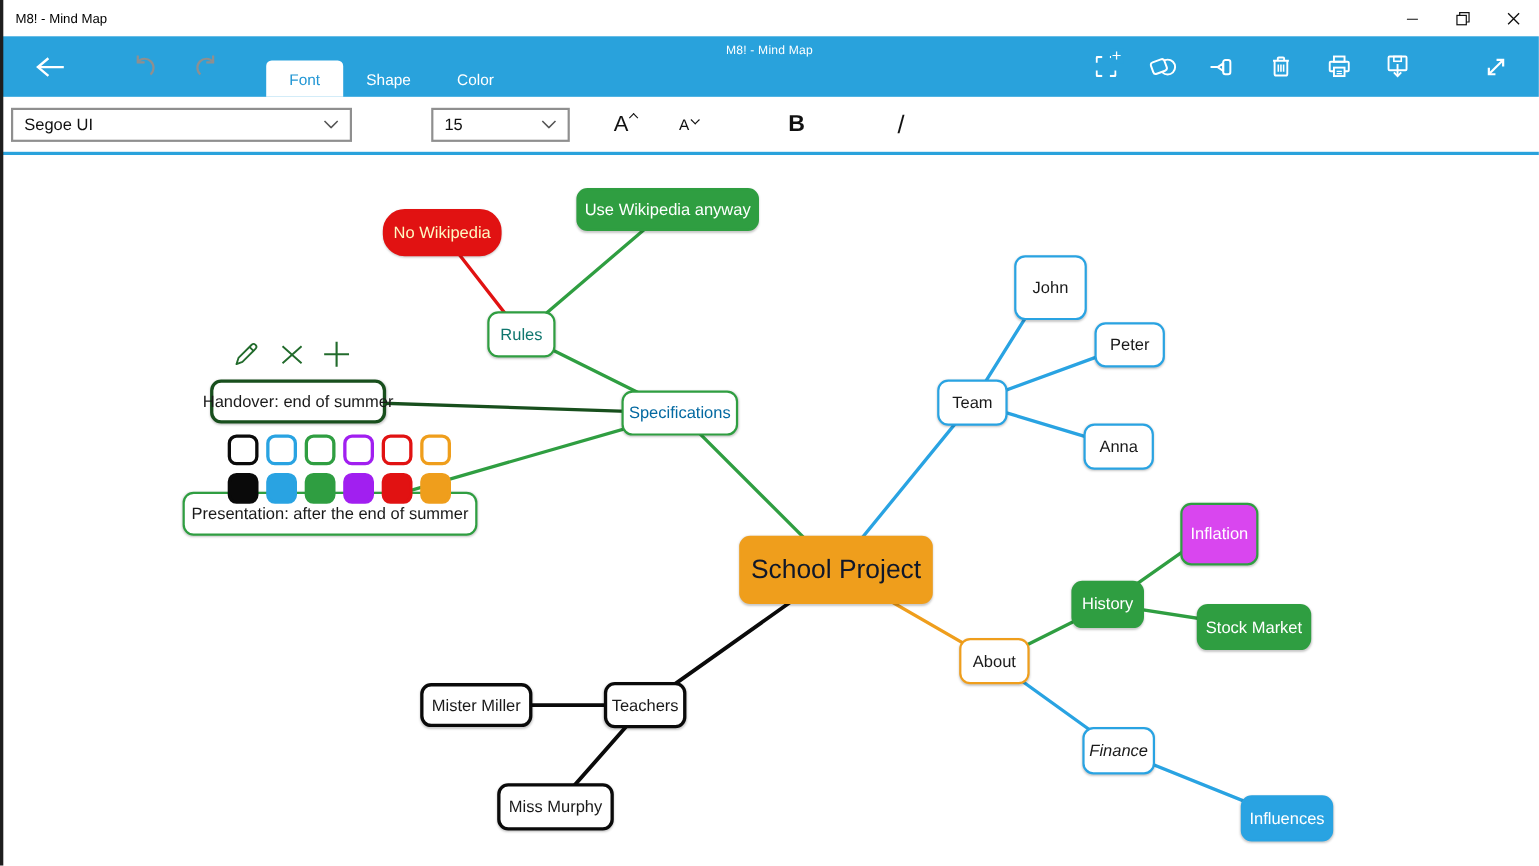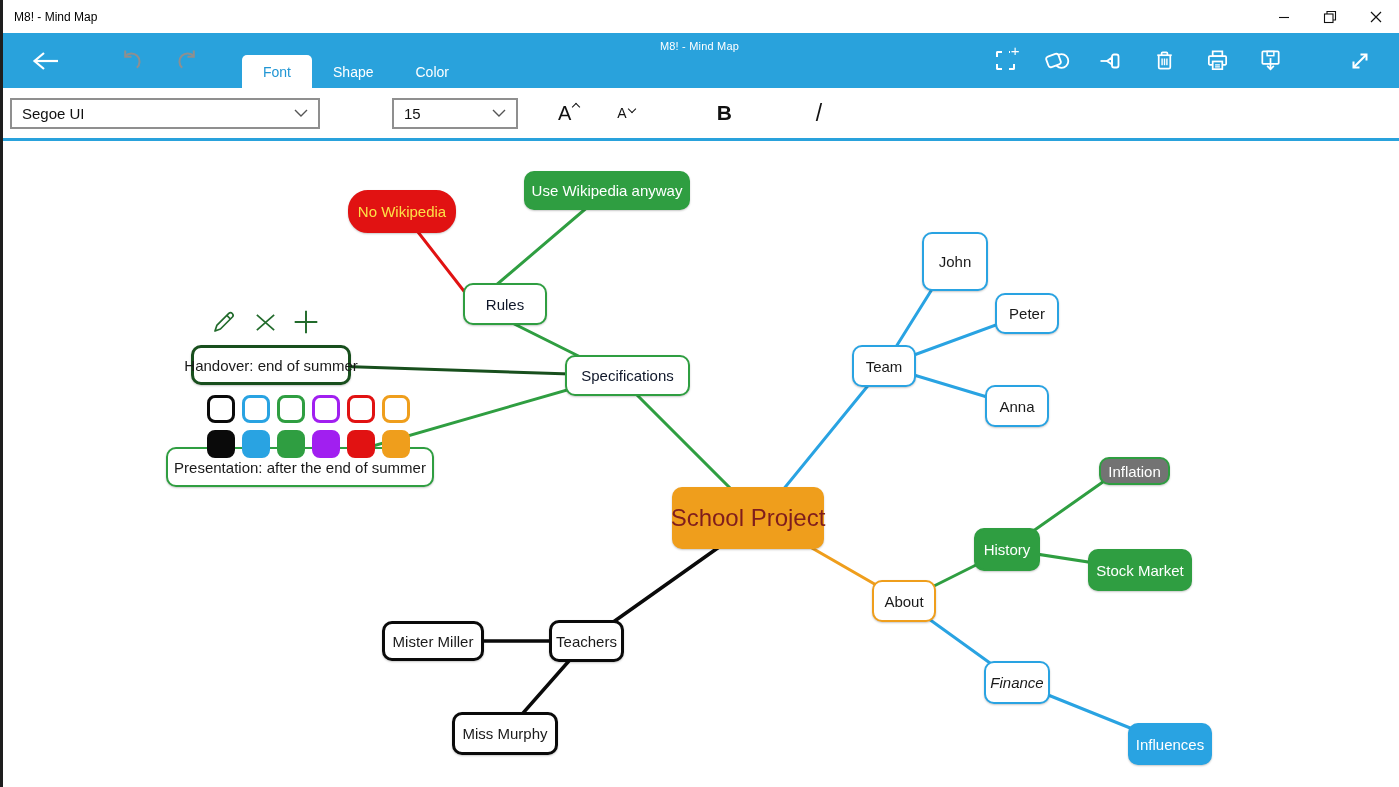--- a/index.html
+++ b/index.html
@@ -207,34 +207,34 @@
         <line x1="760" y1="377" x2="904" y2="460" stroke="#ef9e1c" stroke-width="3" stroke-linecap="round"></line>
         <line x1="904" y1="460" x2="1007" y2="408.5" stroke="#2f9e41" stroke-width="3" stroke-linecap="round"></line>
         <line x1="1007" y1="408.5" x2="1108.5" y2="337" stroke="#2f9e41" stroke-width="3" stroke-linecap="round"></line>
         <line x1="1007" y1="408.5" x2="1140" y2="429" stroke="#2f9e41" stroke-width="3" stroke-linecap="round"></line>
         <line x1="904" y1="460" x2="1017" y2="541.5" stroke="#29a3e2" stroke-width="3" stroke-linecap="round"></line>
         <line x1="1017" y1="541.5" x2="1170" y2="603" stroke="#29a3e2" stroke-width="3" stroke-linecap="round"></line>
         <line x1="760" y1="377" x2="586.5" y2="500" stroke="#0a0a0a" stroke-width="3.5" stroke-linecap="round"></line>
         <line x1="586.5" y1="500" x2="433" y2="500" stroke="#0a0a0a" stroke-width="3.5" stroke-linecap="round"></line>
         <line x1="586.5" y1="500" x2="505" y2="592.5" stroke="#0a0a0a" stroke-width="3.5" stroke-linecap="round"></line>
       </svg>
-      <div class="node" style="left: 348px; top: 49px; width: 108px; height: 43px; background: rgb(225, 18, 18); border-color: rgb(225, 18, 18); border-width: 2.6px; color: #fde047; border-radius: 20px;">No Wikipedia</div>
+      <div class="node" style="left: 348px; top: 49px; width: 108px; height: 43px; background: rgb(225, 18, 18); border-color: rgb(225, 18, 18); border-width: 2.6px; color: #fef9c3; border-radius: 20px;">No Wikipedia</div>
       <div class="node" style="left: 524px; top: 30px; width: 166px; height: 39px; background: rgb(47, 158, 65); border-color: rgb(47, 158, 65); border-width: 2.6px; color: rgb(255, 255, 255);">Use Wikipedia anyway</div>
-      <div class="node" style="left: 443px; top: 142px; width: 84px; height: 42px; background: rgb(255, 255, 255); border-color: rgb(47, 158, 65); border-width: 2.6px; color: #0f172a; margin-left: 20px;">Rules</div>
-      <div class="node" style="left: 565px; top: 214px; width: 125px; height: 41px; background: rgb(255, 255, 255); border-color: rgb(47, 158, 65); border-width: 2.6px; color: #0f172a;">Specifications</div>
+      <div class="node" style="left: 443px; top: 142px; width: 62px; height: 42px; background: rgb(255, 255, 255); border-color: rgb(47, 158, 65); border-width: 2.6px; color: #0f766e;">Rules</div>
+      <div class="node" style="left: 565px; top: 214px; width: 106px; height: 41px; background: rgb(255, 255, 255); border-color: rgb(47, 158, 65); border-width: 2.6px; color: #0369a1;">Specifications</div>
       <div class="node" style="left: 191px; top: 204px; width: 160px; height: 40px; background: rgb(255, 255, 255); border-color: rgb(24, 79, 29); border-width: 3px; color: rgb(26, 26, 26);">Handover: end of summer</div>
       <div class="node" style="left: 166px; top: 306px; width: 268px; height: 40px; background: rgb(255, 255, 255); border-color: rgb(47, 158, 65); border-width: 2.6px; color: rgb(26, 26, 26);">Presentation: after the end of summer</div>
-      <div class="node" style="left: 672px; top: 346px; width: 152px; height: 62px; background: rgb(239, 158, 28); border-color: rgb(239, 158, 28); border-width: 2.6px; color: #7f1d1d; font-size: 24px;">School Project</div>
+      <div class="node" style="left: 672px; top: 346px; width: 176px; height: 62px; background: rgb(239, 158, 28); border-color: rgb(239, 158, 28); border-width: 2.6px; color: #0f172a; font-size: 24px;">School Project</div>
       <div class="node" style="left: 852px; top: 204px; width: 64px; height: 42px; background: rgb(255, 255, 255); border-color: rgb(41, 163, 226); border-width: 2.6px; color: rgb(26, 26, 26);">Team</div>
       <div class="node" style="left: 922px; top: 91px; width: 66px; height: 59px; background: rgb(255, 255, 255); border-color: rgb(41, 163, 226); border-width: 2.6px; color: rgb(26, 26, 26);">John</div>
       <div class="node" style="left: 995px; top: 152px; width: 64px; height: 41px; background: rgb(255, 255, 255); border-color: rgb(41, 163, 226); border-width: 2.6px; color: rgb(26, 26, 26);">Peter</div>
       <div class="node" style="left: 985px; top: 244px; width: 64px; height: 42px; background: rgb(255, 255, 255); border-color: rgb(41, 163, 226); border-width: 2.6px; color: rgb(26, 26, 26);">Anna</div>
       <div class="node" style="left: 872px; top: 439px; width: 64px; height: 42px; background: rgb(255, 255, 255); border-color: rgb(239, 158, 28); border-width: 2.6px; color: rgb(26, 26, 26);">About</div>
       <div class="node" style="left: 974px; top: 387px; width: 66px; height: 43px; background: rgb(47, 158, 65); border-color: rgb(47, 158, 65); border-width: 2.6px; color: rgb(255, 255, 255);">History</div>
-      <div class="node" style="left: 1073px; top: 316px; width: 71px; height: 28px; background: #737373; border-color: rgb(47, 158, 65); border-width: 2.6px; color: rgb(255, 255, 255); margin-left: 26px;">Inflation</div>
+      <div class="node" style="left: 1073px; top: 316px; width: 71px; height: 57px; background: #d946ef; border-color: rgb(47, 158, 65); border-width: 2.6px; color: rgb(255, 255, 255);">Inflation</div>
       <div class="node" style="left: 1088px; top: 408px; width: 104px; height: 42px; background: rgb(47, 158, 65); border-color: rgb(47, 158, 65); border-width: 2.6px; color: rgb(255, 255, 255);">Stock Market</div>
       <div class="node" style="left: 984px; top: 520px; width: 66px; height: 43px; background: rgb(255, 255, 255); border-color: rgb(41, 163, 226); border-width: 2.6px; color: rgb(26, 26, 26); font-style: italic;">Finance</div>
       <div class="node" style="left: 1128px; top: 582px; width: 84px; height: 42px; background: rgb(41, 163, 226); border-color: rgb(41, 163, 226); border-width: 2.6px; color: rgb(255, 255, 255);">Influences</div>
       <div class="node" style="left: 382px; top: 480px; width: 102px; height: 40px; background: rgb(255, 255, 255); border-color: rgb(10, 10, 10); border-width: 3px; color: rgb(26, 26, 26);">Mister Miller</div>
       <div class="node" style="left: 549px; top: 479px; width: 75px; height: 42px; background: rgb(255, 255, 255); border-color: rgb(10, 10, 10); border-width: 3px; color: rgb(26, 26, 26);">Teachers</div>
       <div class="node" style="left: 452px; top: 571px; width: 106px; height: 43px; background: rgb(255, 255, 255); border-color: rgb(10, 10, 10); border-width: 3px; color: rgb(26, 26, 26);">Miss Murphy</div>
       <button class="tool-btn" style="left: 210px; top: 168px;"><svg width="26" height="26" viewBox="0 0 26 26">
           <path d="M4 22 L5.8 16.4 L17.8 4.4 a2.55 2.55 0 0 1 3.6 3.6 L9.4 20 Z" fill="none" stroke="#226b2c" stroke-width="1.7" stroke-linejoin="round"></path>
           <path d="M15.8 6.4 l3.6 3.6" stroke="#226b2c" stroke-width="1.7" fill="none"></path>
         </svg></button>

